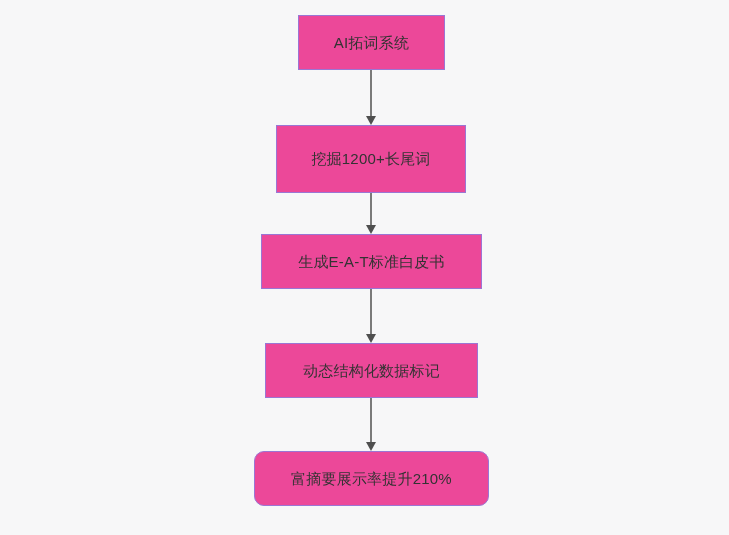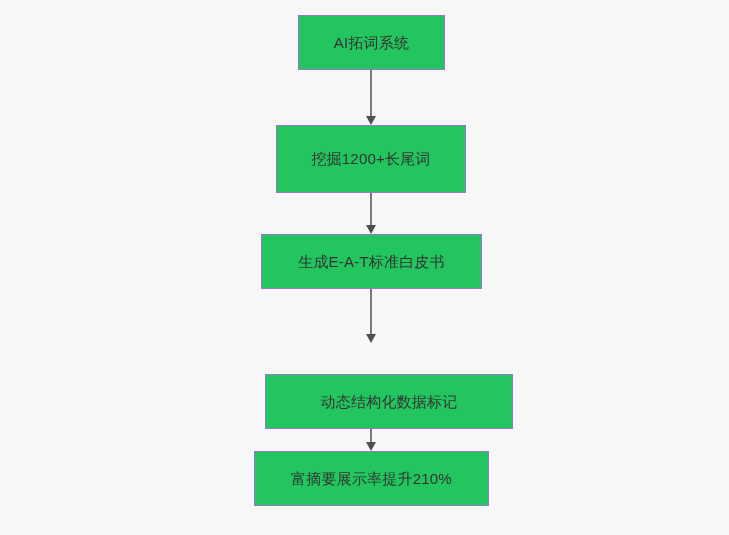--- a/index.html
+++ b/index.html
@@ -14,21 +14,21 @@
     overflow: hidden;
   }
   #flowchart {
     position: relative;
     width: 729px;
     height: 535px;
   }
   .node {
     position: absolute;
     box-sizing: border-box;
-    background: #22c55e;
+    background: #ec4899;
     border: 1.6px solid #9a76d4;
     display: flex;
     align-items: center;
     justify-content: center;
     color: #333333;
     font-size: 15px;
     line-height: 1.2;
     letter-spacing: 0.2px;
     white-space: nowrap;
   }
@@ -71,21 +71,21 @@
   </div>
 
   <div class="node" style="left:276px; top:125px; width:190px; height:68px;">
     <span class="node-label">挖掘1200+长尾词</span>
   </div>
 
   <div class="node" style="left:261px; top:234px; width:221px; height:55px;">
     <span class="node-label">生成E-A-T标准白皮书</span>
   </div>
 
-  <div class="node" style="left:265px; top:343px; width:248px; height:55px;margin-top:31px;">
+  <div class="node" style="left:265px; top:343px; width:213px; height:55px;">
     <span class="node-label">动态结构化数据标记</span>
   </div>
 
-  <div class="node" style="left:254px; top:451px; width:235px; height:55px;">
+  <div class="node" style="left:254px; top:451px; width:235px; height:55px;border-radius:10px;">
     <span class="node-label">富摘要展示率提升210%</span>
   </div>
 
 </div>
 
 </body></html>

